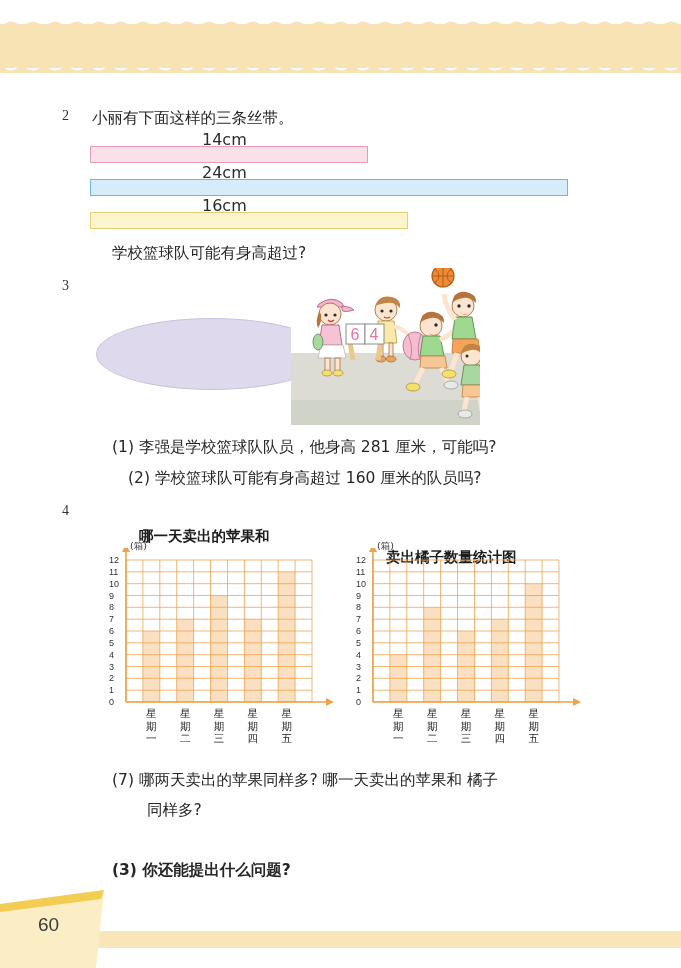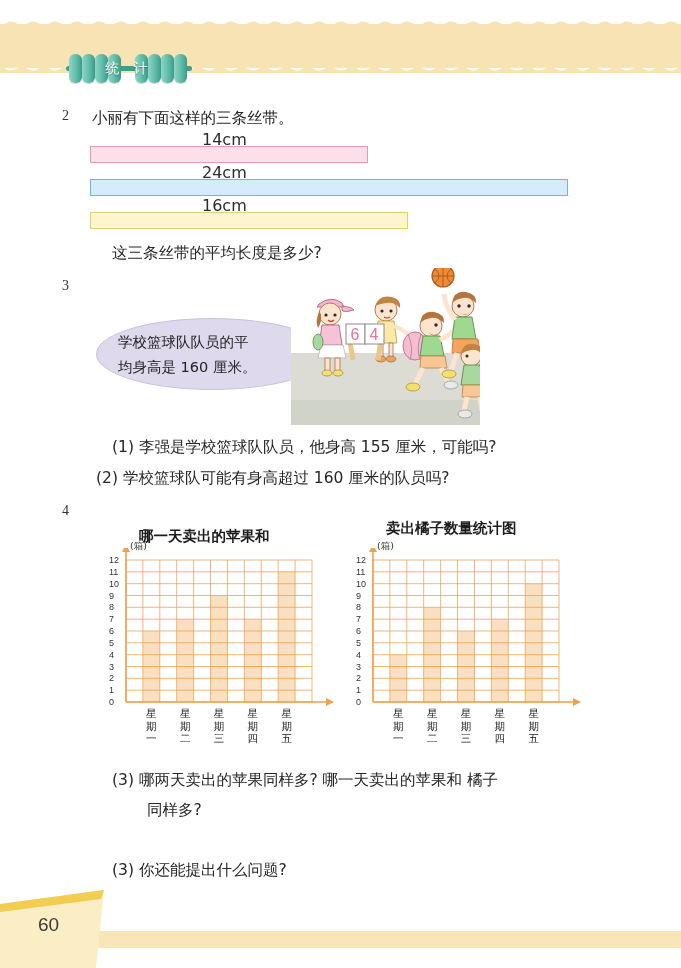--- a/index.html
+++ b/index.html
@@ -117,61 +117,43 @@
 <div id="page">
 
   <div class="banner">
     <div class="banner-band"></div>
     <svg class="scallop top" viewBox="0 0 681 9" preserveAspectRatio="none">
       <path id="sctop" fill="#f7e3b4" d="M0 9 Q 11 -4 22 9 Q 33 -4 44 9 Q 55 -4 66 9 Q 77 -4 88 9 Q 99 -4 110 9 Q 121 -4 132 9 Q 143 -4 154 9 Q 165 -4 176 9 Q 187 -4 198 9 Q 209 -4 220 9 Q 231 -4 242 9 Q 253 -4 264 9 Q 275 -4 286 9 Q 297 -4 308 9 Q 319 -4 330 9 Q 341 -4 352 9 Q 363 -4 374 9 Q 385 -4 396 9 Q 407 -4 418 9 Q 429 -4 440 9 Q 451 -4 462 9 Q 473 -4 484 9 Q 495 -4 506 9 Q 517 -4 528 9 Q 539 -4 550 9 Q 561 -4 572 9 Q 583 -4 594 9 Q 605 -4 616 9 Q 627 -4 638 9 Q 649 -4 660 9 Q 671 -4 682 9 L 681 9 Z"></path>
     </svg>
     <svg class="scallop bottom" viewBox="0 0 681 9" preserveAspectRatio="none">
       <path id="scbot" fill="#f7e3b4" d="M0 0 Q 11 13 22 0 Q 33 13 44 0 Q 55 13 66 0 Q 77 13 88 0 Q 99 13 110 0 Q 121 13 132 0 Q 143 13 154 0 Q 165 13 176 0 Q 187 13 198 0 Q 209 13 220 0 Q 231 13 242 0 Q 253 13 264 0 Q 275 13 286 0 Q 297 13 308 0 Q 319 13 330 0 Q 341 13 352 0 Q 363 13 374 0 Q 385 13 396 0 Q 407 13 418 0 Q 429 13 440 0 Q 451 13 462 0 Q 473 13 484 0 Q 495 13 506 0 Q 517 13 528 0 Q 539 13 550 0 Q 561 13 572 0 Q 583 13 594 0 Q 605 13 616 0 Q 627 13 638 0 Q 649 13 660 0 Q 671 13 682 0 L 681 9 L 0 9 Z"></path>
     </svg>
-    <div class="badge">
-      <div class="badge-bar"></div>
-      <div id="beads">
-          <div class="bead" style="left: 3px;"></div>
-          <div class="bead" style="left: 16px;"></div>
-          <div class="bead" style="left: 29px;"></div>
-          <div class="bead" style="left: 42px;"></div>
-          <div class="bead" style="left: 69px;"></div>
-          <div class="bead" style="left: 82px;"></div>
-          <div class="bead" style="left: 95px;"></div>
-          <div class="bead" style="left: 108px;"></div>
-        </div>
-      <div class="badge-text">统 计</div>
-    </div>
   </div>
 
   <div class="qnum" style="left:62px; top:108px;">2</div>
   <div class="qtext cn" style="left:92px; top:108px;">小丽有下面这样的三条丝带。</div>
 
   <div class="ribbon-label" style="left:202px; top:130px;">14cm</div>
   <div class="ribbon" style="left:90px; top:146px; width:278px;
        background:#fbdfe9; border-color:#e49ab9;"></div>
 
   <div class="ribbon-label" style="left:202px; top:163px;">24cm</div>
   <div class="ribbon" style="left:90px; top:179px; width:478px;
        background:#d7ecfa; border-color:#6cb8e2;"></div>
 
   <div class="ribbon-label" style="left:202px; top:196px;">16cm</div>
   <div class="ribbon" style="left:90px; top:212px; width:318px;
        background:#fcf5cd; border-color:#e3cf74;"></div>
 
-  <div class="qtext cn" style="left:112px; top:243px;">这三条丝带的平均长度是多少?</div>
+  <div class="qtext cn" style="left:112px; top:243px;">学校篮球队可能有身高超过?</div>
 
   <div class="qnum" style="left:62px; top:278px;">3</div>
 
   <div class="bubble" style="left:96px; top:318px; width:232px; height:72px;"></div>
   <div class="bubble-tail" style="left:300px; top:312px;"></div>
-  <div class="bubble-text" style="left:118px; top:330px; width:196px;">
-    <div>学校篮球队队员的平</div>
-    <div>均身高是 160 厘米。</div>
-  </div>
 
   <div class="illus" style="left:291px; top:268px; width:189px; height:157px;">
     <div class="illus-floor"></div>
     <div class="illus-floor2"></div>
     <svg width="189" height="157" viewBox="0 0 189 157" style="position:absolute;left:0;top:0;">
 
       <circle cx="152" cy="8" r="11" fill="#ef8b36" stroke="#b05c1b" stroke-width="1.2"></circle>
       <path d="M141 8 h22 M152 -3 v22 M144 1 q8 7 0 14 M160 1 q-8 7 0 14" stroke="#b05c1b" stroke-width="1" fill="none"></path>
 
       <g>
@@ -246,27 +228,27 @@
         <path d="M170 86 q2 -12 13 -10 q10 2 9 10 q-6 -5 -12 -4 q-6 1 -10 4 z" fill="#c08544"></path>
         <circle cx="176" cy="88" r="1.5" fill="#2b2b2b"></circle>
         <path d="M173 97 h16 l3 20 h-22 z" fill="#a8d8a0" stroke="#5a8a52" stroke-width=".9"></path>
         <path d="M172 117 h22 l2 12 h-25 z" fill="#f6c794" stroke="#c08a4a" stroke-width=".9"></path>
         <path d="M176 129 l-3 14 M189 129 l2 14" stroke="#fde4cf" stroke-width="5" fill="none"></path>
         <ellipse cx="174" cy="146" rx="7" ry="4" fill="#e9e9e9" stroke="#9a9a9a" stroke-width=".8"></ellipse>
       </g>
     </svg>
   </div>
 
-  <div class="qtext cn" style="left:112px; top:437px;">(1) 李强是学校篮球队队员，他身高 155 厘米，可能吗?</div>
-  <div class="qtext cn" style="left:96px; top:468px;">(2) 学校篮球队可能有身高超过 160 厘米的队员吗?</div>
+  <div class="qtext cn" style="left:112px; top:437px;">(1) 李强是学校篮球队队员，他身高 281 厘米，可能吗?</div>
+  <div class="qtext cn" style="left:128px; top:468px;">(2) 学校篮球队可能有身高超过 160 厘米的队员吗?</div>
 
   <div class="qnum" style="left:62px; top:503px;">4</div>
 
   <div class="chart-title" style="left:139px; top:527px;">哪一天卖出的苹果和</div>
-  <div class="chart-title" style="left:386px; top:519px;font-family:Liberation Mono, monospace;">卖出橘子数量统计图</div>
+  <div class="chart-title" style="left:386px; top:548px;font-family:Liberation Mono, monospace;">卖出橘子数量统计图</div>
 
   <div class="chart" id="chart0" style="left:106px; top:548px; width:245px; height:210px;"><svg width="245" height="210" viewBox="0 0 245 210">
         <rect x="36.9" y="83.0" width="16.9" height="71.0" fill="#fadfc0"></rect>
         <rect x="70.7" y="71.2" width="16.9" height="82.8" fill="#fadfc0"></rect>
         <rect x="104.5" y="47.5" width="16.9" height="106.5" fill="#fadfc0"></rect>
         <rect x="138.4" y="71.2" width="16.9" height="82.8" fill="#fadfc0"></rect>
         <rect x="172.2" y="23.8" width="16.9" height="130.2" fill="#fadfc0"></rect>
         <line x1="20" y1="12.0" x2="206" y2="12.0" stroke="#eda24c" stroke-width="0.9" opacity=".85"></line>
         <line x1="20" y1="23.8" x2="206" y2="23.8" stroke="#eda24c" stroke-width="0.9" opacity=".85"></line>
         <line x1="20" y1="35.7" x2="206" y2="35.7" stroke="#eda24c" stroke-width="0.9" opacity=".85"></line>
@@ -347,23 +329,23 @@
 一</div><div class="xlab" style="left: 73.1818px; top: 159px; white-space: pre-line;">星
 期
 二</div><div class="xlab" style="left: 107px; top: 159px; white-space: pre-line;">星
 期
 三</div><div class="xlab" style="left: 140.818px; top: 159px; white-space: pre-line;">星
 期
 四</div><div class="xlab" style="left: 174.636px; top: 159px; white-space: pre-line;">星
 期
 五</div></div>
 
-  <div class="qtext cn" style="left:112px; top:770px;">(3) 哪两天卖出的苹果同样多?  哪一天卖出的苹果和 橘子</div>
+  <div class="qtext cn" style="left:112px; top:770px;">(7) 哪两天卖出的苹果同样多?  哪一天卖出的苹果和 橘子</div>
   <div class="qtext cn" style="left:147px; top:800px;">同样多?</div>
-  <div class="qtext cn" style="left:112px; top:860px;">(3) 你还能提出什么问题?</div>
+  <div class="qtext cn" style="left:112px; top:860px;font-weight:bold;">(3) 你还能提出什么问题?</div>
 
   <div class="footer-band"></div>
   <svg class="footer-corner" viewBox="0 0 120 78">
     <path d="M0 14 L104 0 L96 78 L0 78 Z" fill="#fbeec4"></path>
     <path d="M0 14 L104 0 L101 9 L0 22 Z" fill="#f3cc52"></path>
   </svg>
   <div class="pagenum">60</div>
 
 </div>
 

